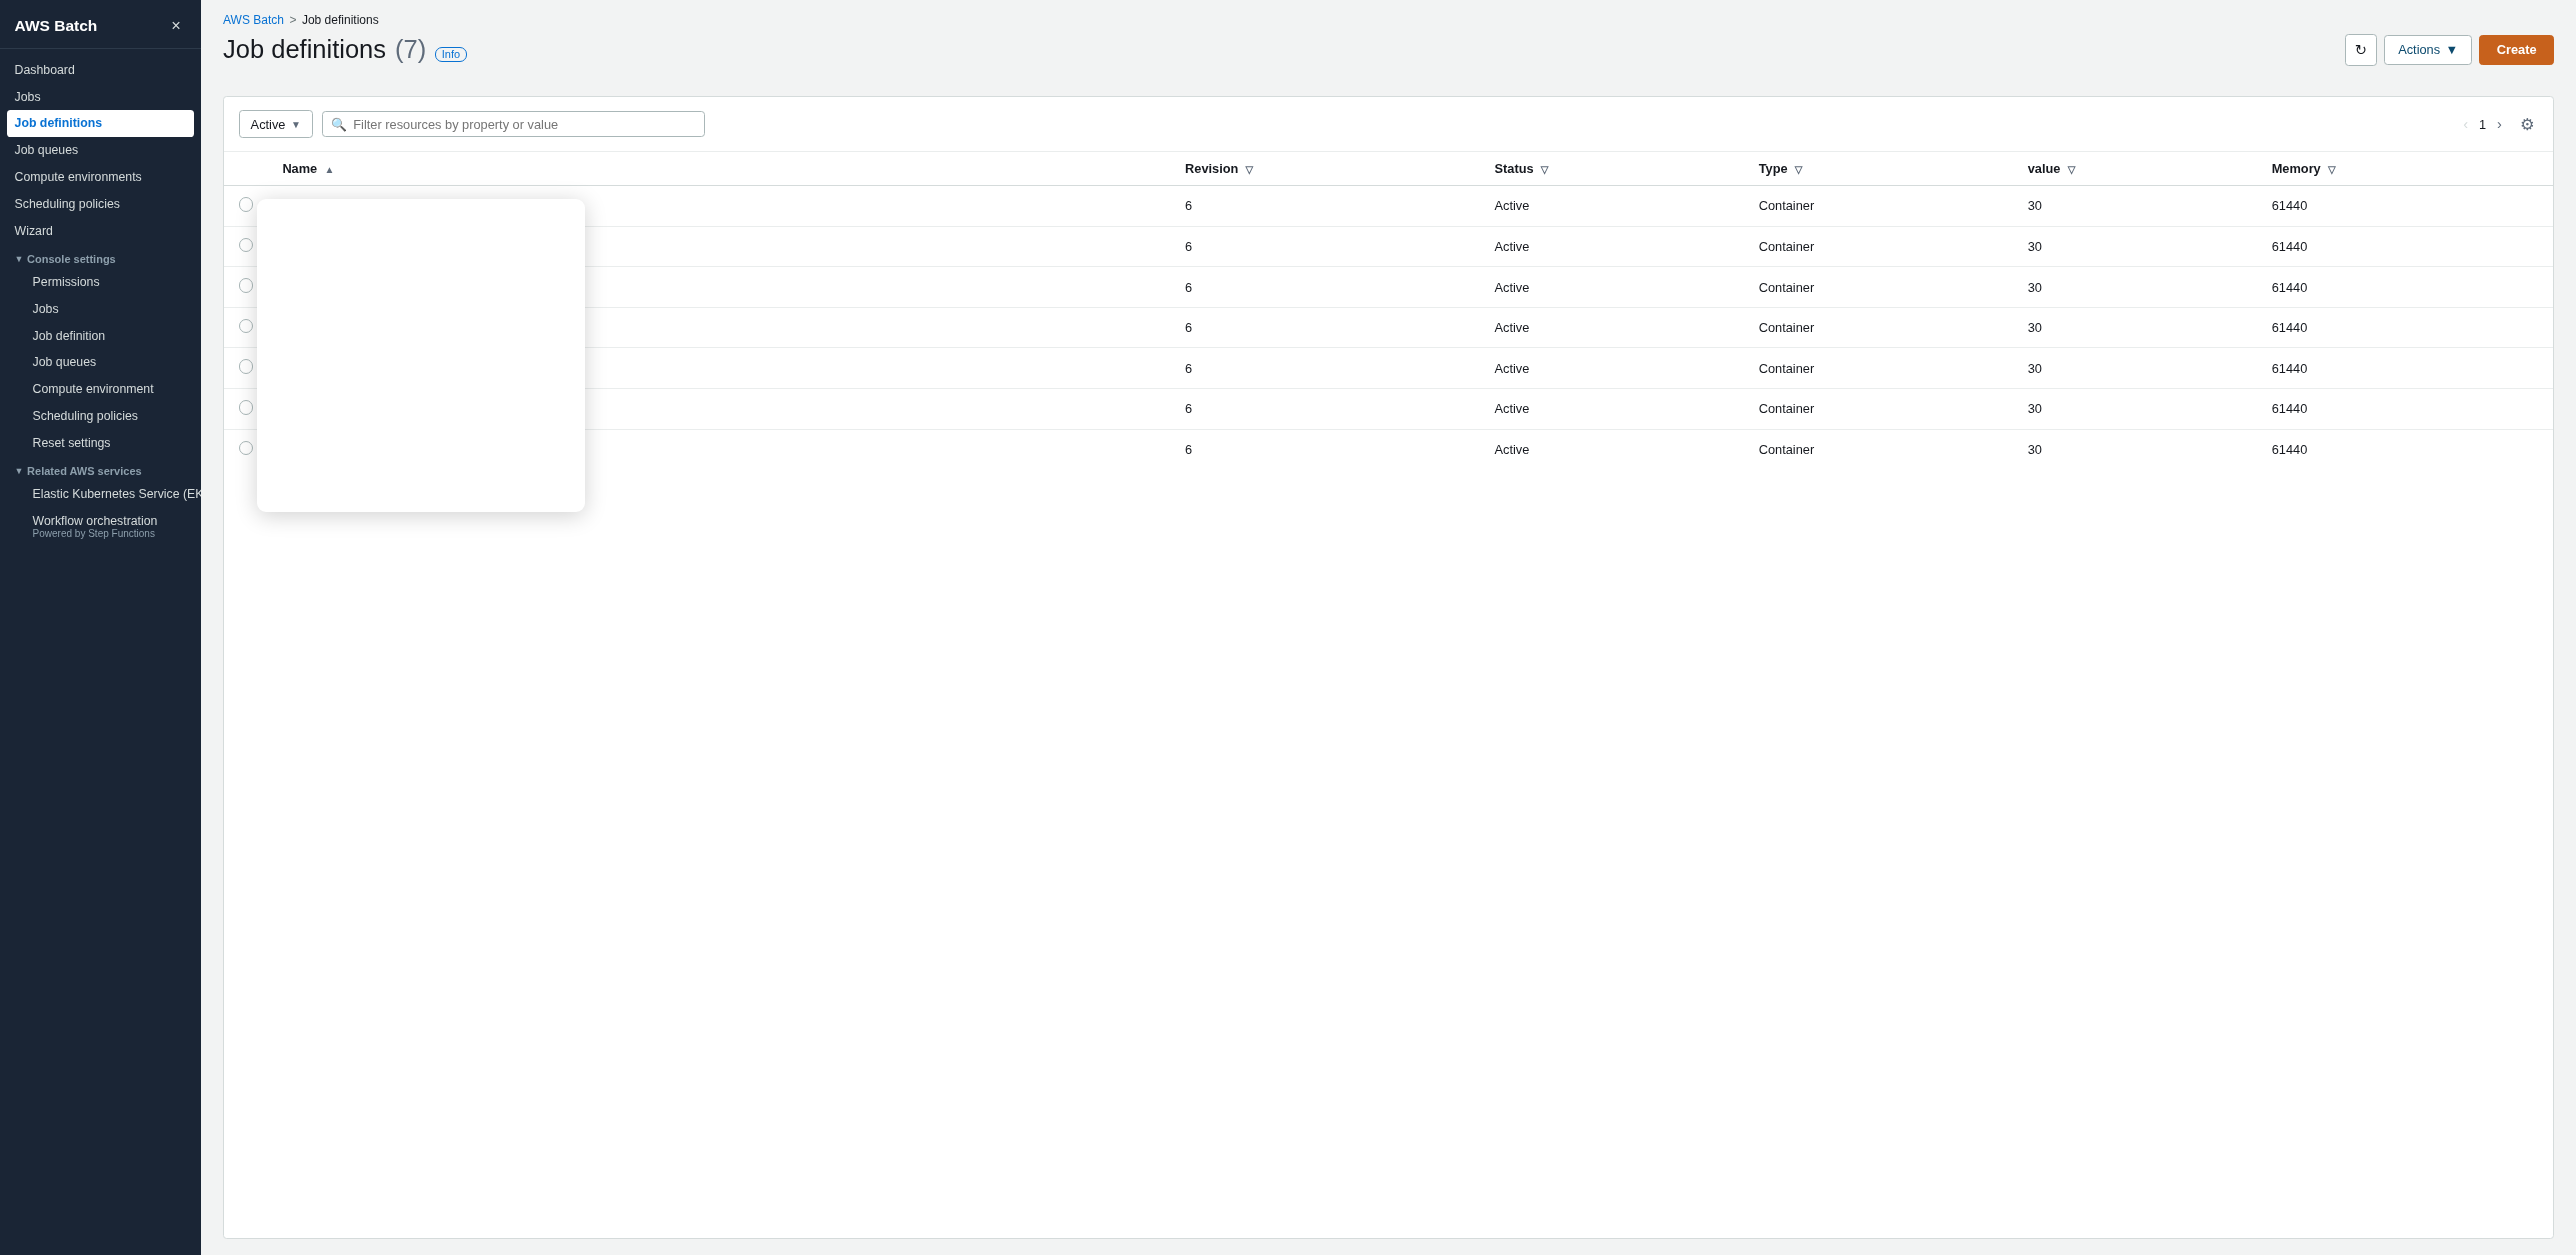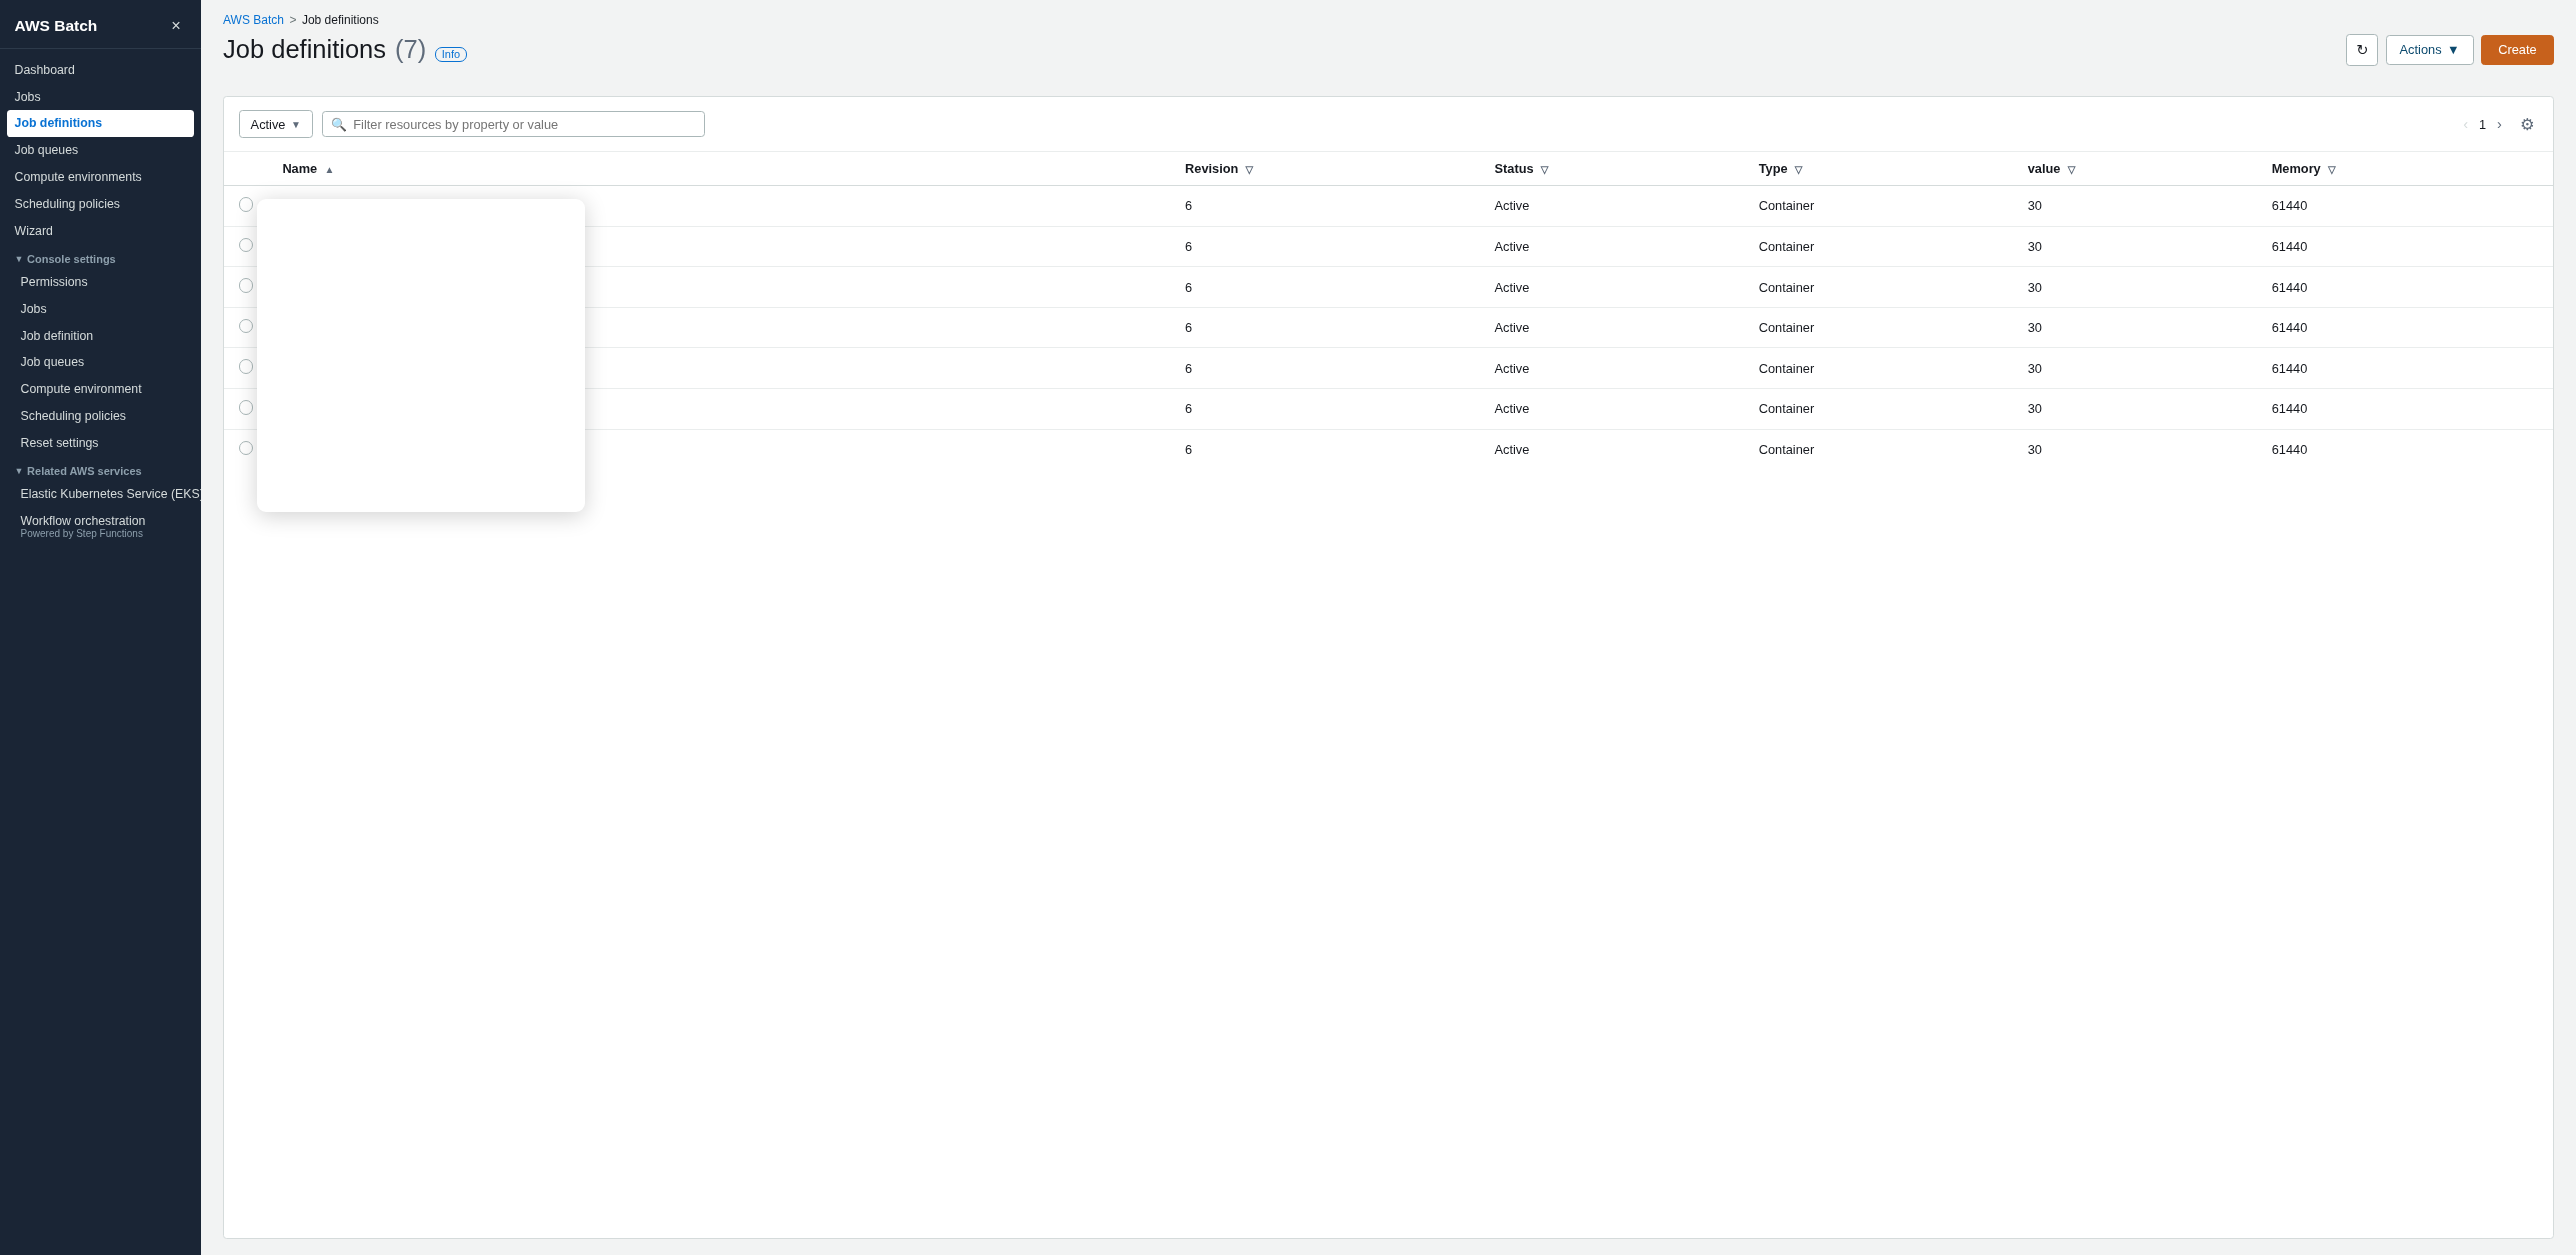--- a/index.html
+++ b/index.html
@@ -59,21 +59,21 @@
       font-size: 11px;
       font-weight: 700;
       color: #8d9fac;
       display: flex;
       align-items: center;
       gap: 3.6px;
       cursor: pointer;
     }
     .sidebar-section-header .arrow { font-size: 9px; }
     .sidebar-subsection {
-      padding-left: 6px;
+      padding-left: 18px;
     }
     .footer-sub {
       font-size: 10px;
       color: #8d9fac;
     }
 
     
     .main {
       flex: 1;
       display: flex;
@@ -150,21 +150,21 @@
       font-weight: 400;
     }
     .btn-create {
       background: #c7611c;
       border: 0.9px solid #c7611c;
       border-radius: 3.6px;
       padding: 6.4px 16.4px;
       cursor: pointer;
       font-size: 12.8px;
       color: #fff;
-      font-weight: 400;
+      font-weight: 700;
     }
 
     
     .table-panel {
       margin: 16px 22px;
       background: #fff;
       border: 0.9px solid #d5dbdb;
       border-radius: 3.6px;
       overflow: hidden;
       flex: 1;

